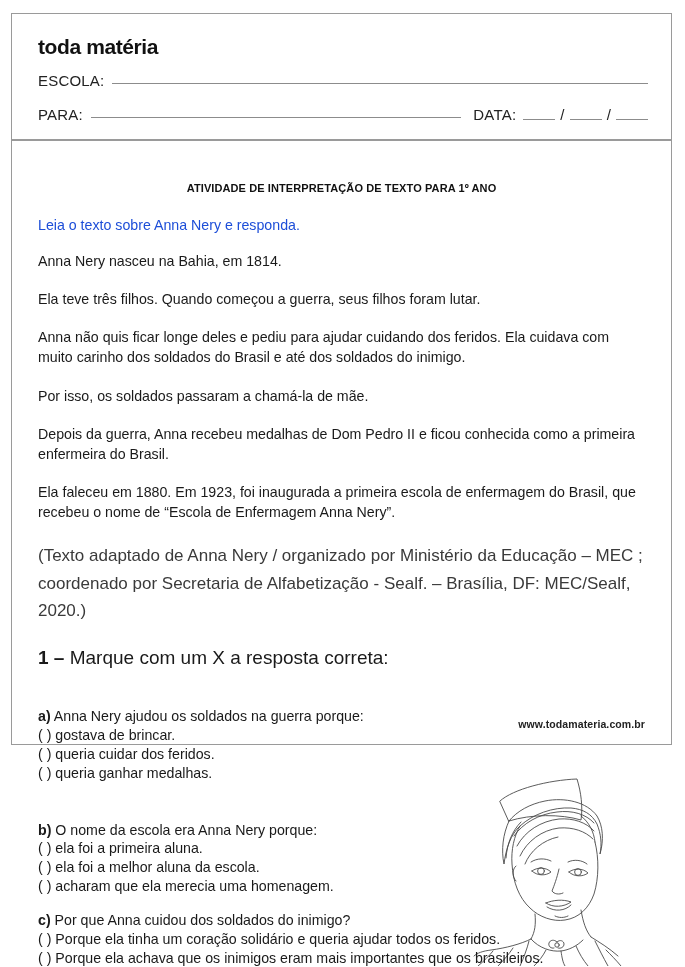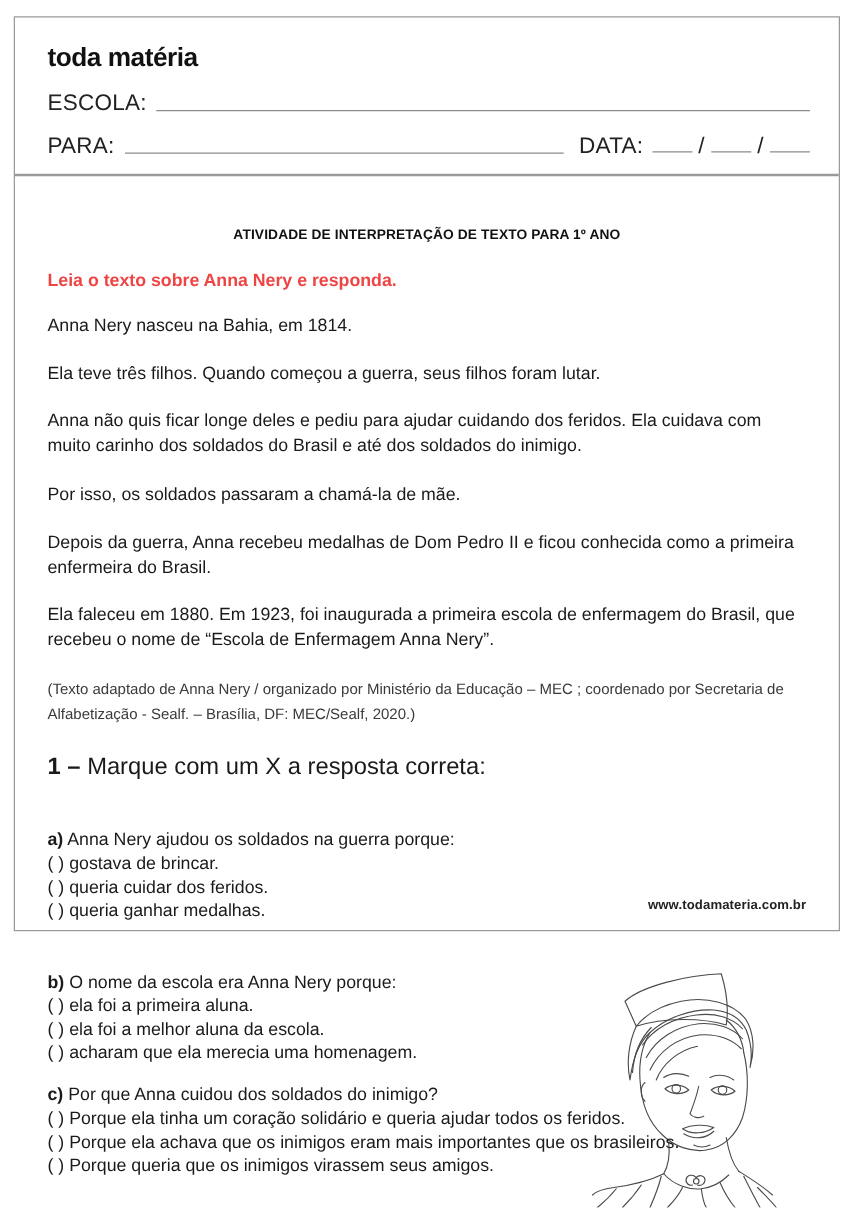--- a/index.html
+++ b/index.html
@@ -39,22 +39,22 @@
     top: 21px;
     font-size: 21px;
     font-weight: bold;
     letter-spacing: -0.4px;
     color: #111;
   }
   .field-row {
     position: absolute;
     left: 26px;
     display: flex;
-    align-items: center;
-    font-size: 18px;
+    align-items: flex-start;
+    font-size: 15px;
     letter-spacing: 0.2px;
     color: #222;
   }
   .field-escola { top: 58px; width: 610px; }
   .field-nome   { top: 92px; width: 610px; }
   .field-label { white-space: nowrap; }
   .rule {
     flex: 1 1 auto;
     border-bottom: 1px solid #8c8c8c;
     margin-left: 8px;
@@ -83,32 +83,32 @@
   .title {
     text-align: center;
     font-size: 11px;
     font-weight: bold;
     letter-spacing: 0.1px;
     margin-top: 41px;
     color: #111;
   }
   .lead {
     font-size: 14.2px;
-    font-weight: bold;
+    font-weight: normal;
     margin-top: 23px;
-    color: #ef4444;
+    color: #1d4ed8;
   }
   p.para {
     font-size: 14.2px;
     line-height: 1.42;
     margin: 18px 0 0 0;
     color: #1a1a1a;
   }
   .source {
-    font-size: 12px;
+    font-size: 17px;
     line-height: 1.62;
     margin-top: 20px;
     color: #3a3a3a;
   }
 
   
   .questions {
     position: relative;
     margin-top: 22px;
     z-index: 2;

